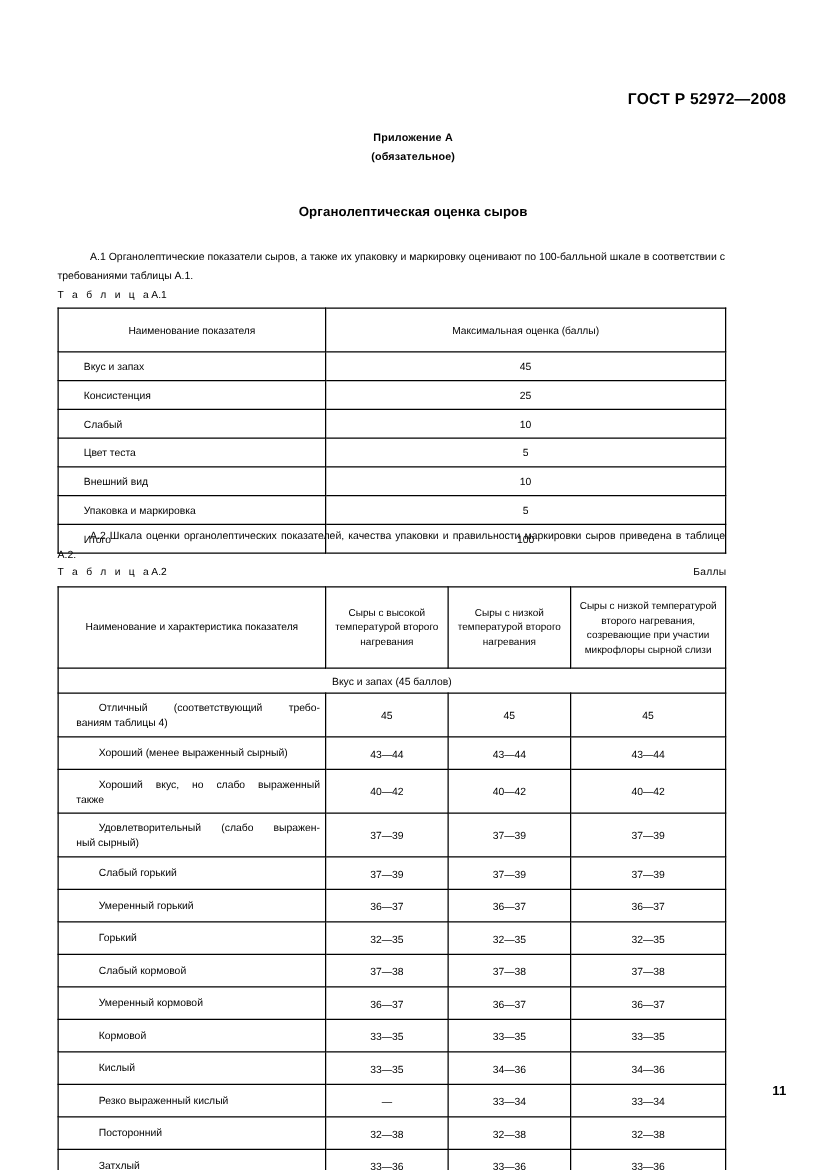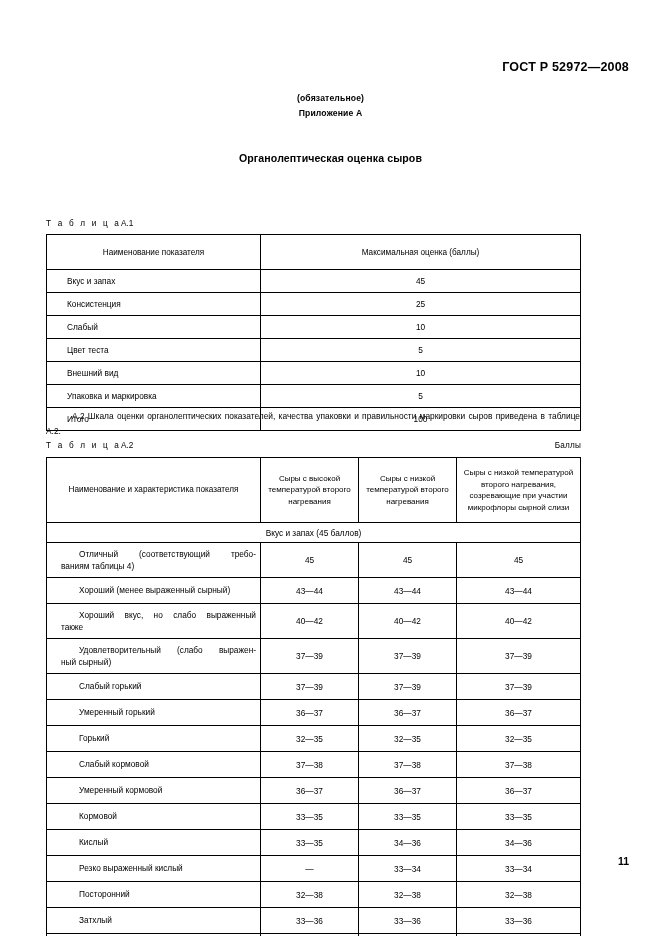--- a/index.html
+++ b/index.html
@@ -10,21 +10,21 @@
   body {
     width: 661px;
     height: 936px;
     position: relative;
     font-family: "Liberation Sans", sans-serif;
     color: #000000;
     overflow: hidden;
   }
   .page {
     position: absolute;
-    left: 0; top: 0;
+    left: 0; top: 12px;
     width: 661px;
     height: 668px;
     background: #fff;
   }
   .std-header {
     position: absolute;
     right: 32px;
     top: 60px;
     font-size: 12.5px;
     font-weight: bold;
@@ -160,26 +160,27 @@
   }
 </style>
 </head>
 <body>
 
 <div class="page">
 
   <div class="std-header">ГОСТ Р 52972—2008</div>
 
   <div class="appendix-block">
+    <div>Приложение А</div>
     <div>(обязательное)</div>
-    <div>Приложение А</div>
   </div>
 
   <div class="doc-title">Органолептическая оценка сыров</div>
 
+  <div class="para para-a1"><span class="ind"></span><span>А.1  Органолептические показатели сыров, а также их упаковку и маркировку оценивают по 100-балльной шкале в соответствии с требованиями таблицы А.1.</span></div>
 
   <div class="tbl-caption tbl-cap-a1"><span>Т а б л и ц а</span><span class="num">А.1</span></div>
 
   <table class="grid" id="table-a1">
     <colgroup>
         <col style="width:214px">
         <col style="width:320px">
       </colgroup>
     <tbody id="a1-body">
         <tr>

